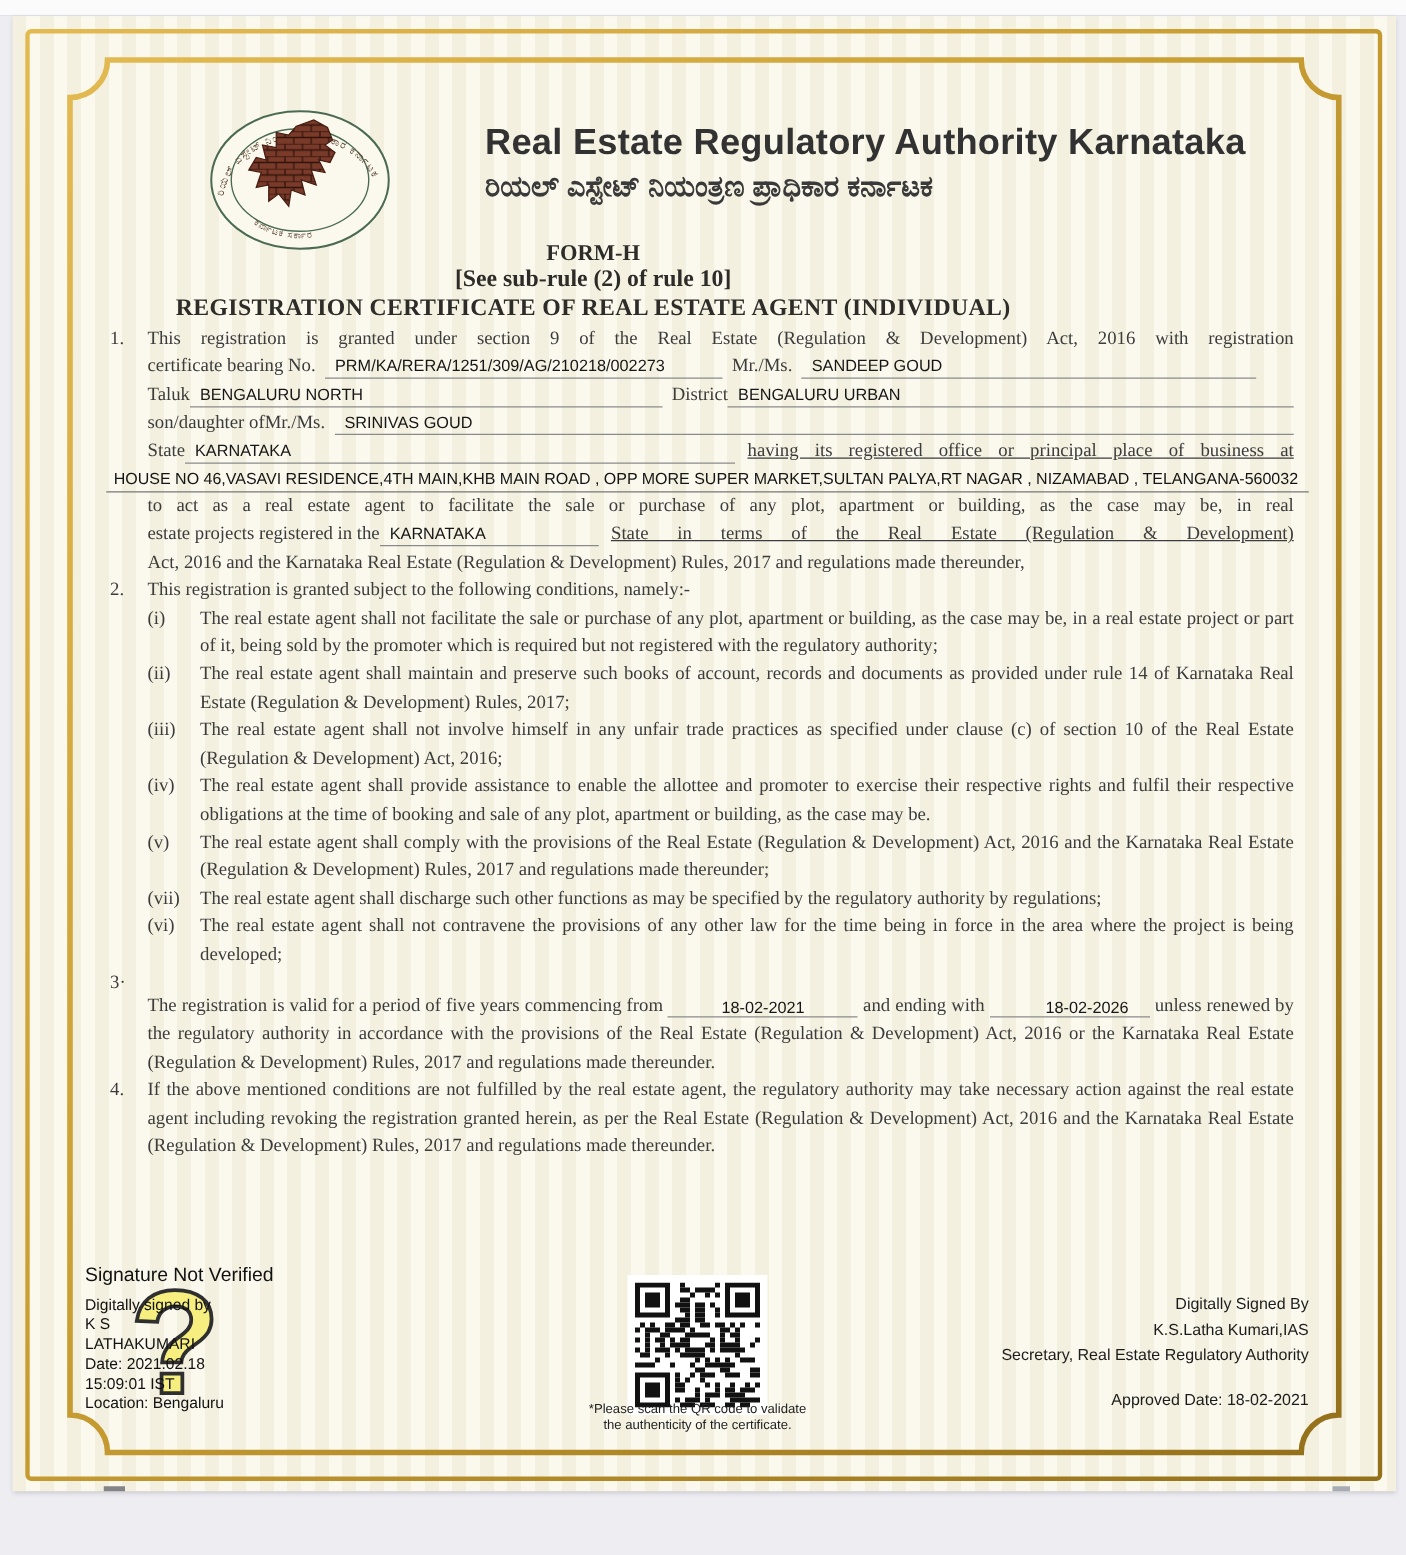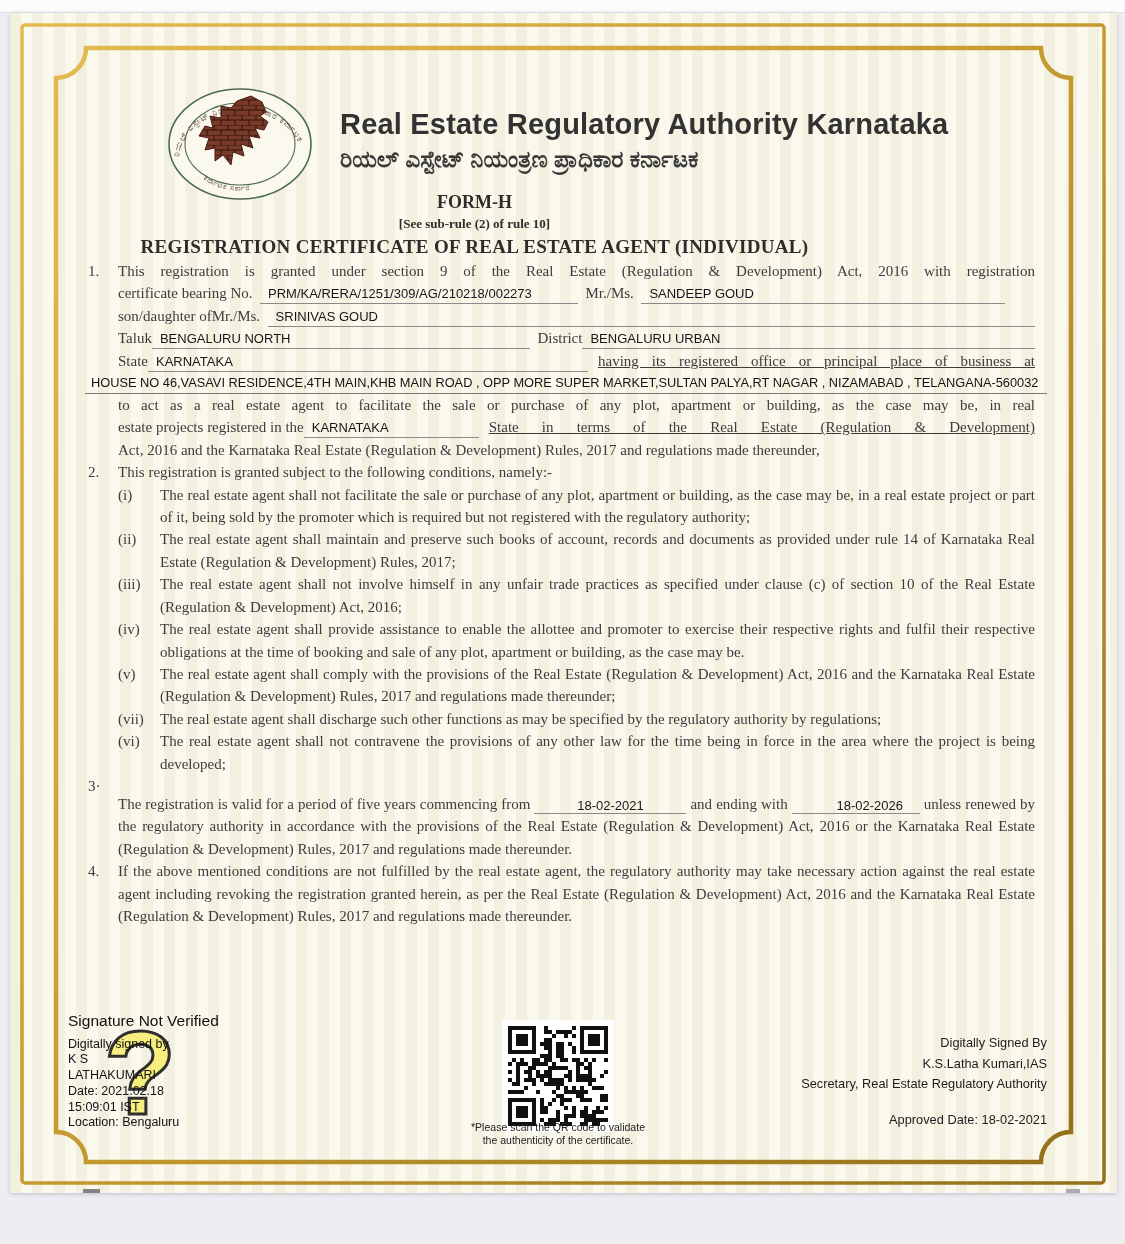--- a/index.html
+++ b/index.html
@@ -11,27 +11,27 @@
 
   .page {
     position:absolute; left:10px; top:13px; width:1107px; height:1180px;
     background: repeating-linear-gradient(90deg, #f3f0e0 0 11px, #fbf9ee 11px 22px);
     box-shadow: 0 1px 4px rgba(60,60,80,.25);
   }
   .border-svg { position:absolute; left:0; top:0; width:1107px; height:1180px; pointer-events:none; }
 
   
   .logo { position:absolute; left:155px; top:72px; width:150px; height:118px; }
-  .titles { position:absolute; left:330px; top:94px; width:700px; font-family:"Liberation Sans",sans-serif; }
+  .titles { position:absolute; left:330px; top:84px; width:700px; font-family:"Liberation Sans",sans-serif;padding-left:48px; }
   .title-en { font-size:29px; font-weight:bold; color:#323232; letter-spacing:.2px; line-height:34px; }
   .title-kn { font-size:23px; font-weight:bold; color:#3a3a3a; line-height:36px; }
 
   .form-head { position:absolute; left:0; top:178px; width:929px; text-align:center; color:#2e2c28; }
   .form-no   { font-size:18px; font-weight:bold; line-height:22px; }
-  .sub-rule  { font-size:13px; font-weight:bold; line-height:22px; }
+  .sub-rule  { font-size:19px; font-weight:bold; line-height:22px; }
   .cert-title{ font-size:19px; font-weight:bold; line-height:23px; letter-spacing:.3px; }
 
   
   .main { position:absolute; left:78px; top:247px; width:947px; font-size:15px; line-height:22.4px; color:#3c3c3c; }
   .clause { display:flex; align-items:flex-start; }
   .cnum { flex:0 0 30px; }
   .cbody { flex:1 1 auto; min-width:0; }
   .just { text-align:justify; }
   .jline { text-align:justify; text-align-last:justify; }
 
@@ -139,28 +139,28 @@
         <span class="cnum">1.</span>
         <div class="cbody">
           <div class="jline">This registration is granted under section 9 of the Real Estate (Regulation &amp; Development) Act, 2016 with registration</div>
           <div class="fline">
             <span class="lbl">certificate bearing No.  </span>
             <span class="fill w-regno">PRM/KA/RERA/1251/309/AG/210218/002273</span>
             <span class="lbl">  Mr./Ms.  </span>
             <span class="fill grow end-gap">SANDEEP GOUD</span>
           </div>
           <div class="fline">
-            <span class="lbl">son/daughter ofMr./Ms.  </span>
-            <span class="fill grow">SRINIVAS GOUD</span>
-          </div>
-          <div class="fline">
             <span class="lbl">Taluk</span>
             <span class="fill w-taluk">BENGALURU NORTH</span>
             <span class="lbl">  District</span>
             <span class="fill grow">BENGALURU URBAN</span>
+          </div>
+          <div class="fline">
+            <span class="lbl">son/daughter ofMr./Ms.  </span>
+            <span class="fill grow">SRINIVAS GOUD</span>
           </div>
           <div class="fline">
             <span class="lbl">State</span>
             <span class="fill w-state">KARNATAKA</span>
             <span class="jfill">having its registered office or principal place of business at</span>
           </div>
           <div class="addr">HOUSE NO 46,VASAVI RESIDENCE,4TH MAIN,KHB MAIN ROAD , OPP MORE SUPER MARKET,SULTAN PALYA,RT NAGAR , NIZAMABAD , TELANGANA-560032</div>
           <div class="jline">to act as a real estate agent to facilitate the sale or purchase of any plot, apartment or building, as the case may  be, in real</div>
           <div class="fline">
             <span class="lbl">estate projects registered in the</span>

